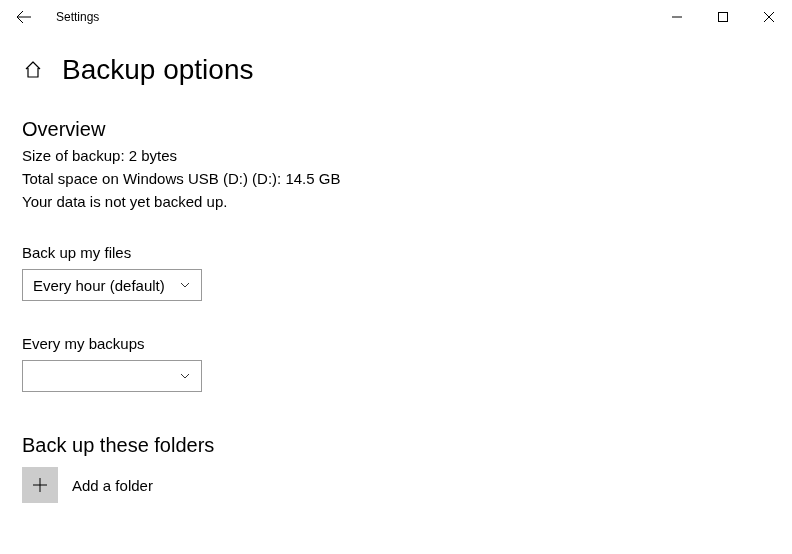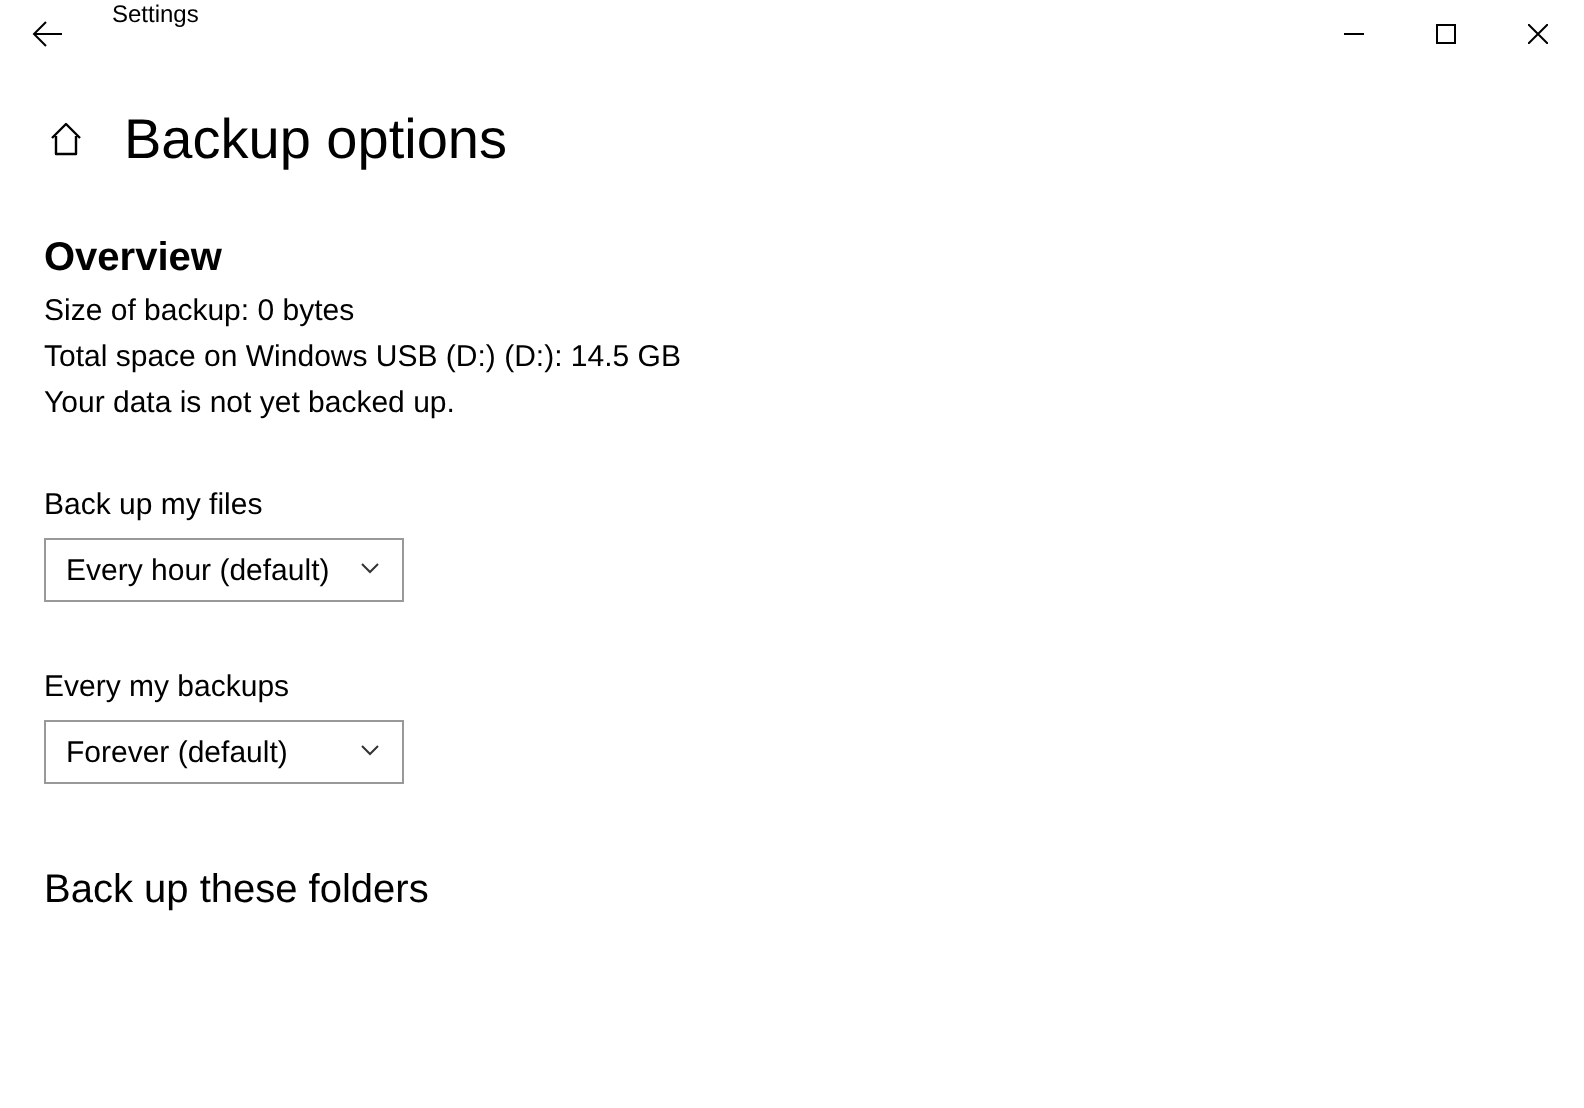--- a/index.html
+++ b/index.html
@@ -8,20 +8,21 @@
     width: 792px;
     height: 554px;
     background: #ffffff;
     font-family: "Segoe UI", -apple-system, sans-serif;
     color: #000;
     overflow: hidden;
   }
   .titlebar {
     height: 34px;
     display: flex;
+    align-items: center;
     padding-left: 4px;
   }
   .back-btn {
     width: 40px;
     height: 34px;
     display: flex;
     align-items: center;
     justify-content: center;
     cursor: pointer;
   }
@@ -56,21 +57,21 @@
   }
   .page-title {
     font-size: 28px;
     font-weight: 350;
   }
   .content {
     padding: 0 22px;
   }
   .section-heading {
     font-size: 20px;
-    font-weight: 700;
+    font-weight: 400;
     margin-top: 22px;
     margin-bottom: 2px;
   }
   .info-line {
     font-size: 15px;
     font-weight: 400;
     margin-top: 6px;
   }
   .primary-btn {
     display: inline-block;
@@ -161,39 +162,46 @@
     <svg width="18" height="18" viewBox="0 0 18 18">
         <path d="M2 8 L9 1 L16 8 M4 7 L4 16 L14 16 L14 7" stroke="#000" stroke-width="1.2" fill="none" stroke-linejoin="round"></path>
       </svg>
   </div>
   <div class="page-title">Backup options</div>
 </div>
 
 <div class="content">
 
   <div class="section-heading">Overview</div>
-  <div class="info-line">Size of backup: 0 bytes</div>
+  <div class="info-line">Size of backup: 2 bytes</div>
   <div class="info-line">Total space on Windows USB (D:) (D:): 14.5 GB</div>
   <div class="info-line">Your data is not yet backed up.</div>
 
   <div class="field-label">Back up my files</div>
   <div class="dropdown">
     <span>Every hour (default)</span>
     <span class="chev">
       <svg width="12" height="12" viewBox="0 0 12 12">
           <path d="M2 4 L6 8 L10 4" stroke="#333" stroke-width="1" fill="none"></path>
         </svg>
     </span>
   </div>
 
   <div class="field-label">Every my backups</div>
   <div class="dropdown">
-    <span>Forever (default)</span>
     <span class="chev">
       <svg width="12" height="12" viewBox="0 0 12 12">
           <path d="M2 4 L6 8 L10 4" stroke="#333" stroke-width="1" fill="none"></path>
         </svg>
     </span>
   </div>
 
   <div class="section-title-large">Back up these folders</div>
+  <div class="add-row">
+    <div class="add-tile">
+      <svg width="16" height="16" viewBox="0 0 16 16">
+          <path d="M8 1 L8 15 M1 8 L15 8" stroke="#000" stroke-width="1"></path>
+        </svg>
+    </div>
+    <div class="add-label">Add a folder</div>
+  </div>
 
 </div>
 
 </body></html>

